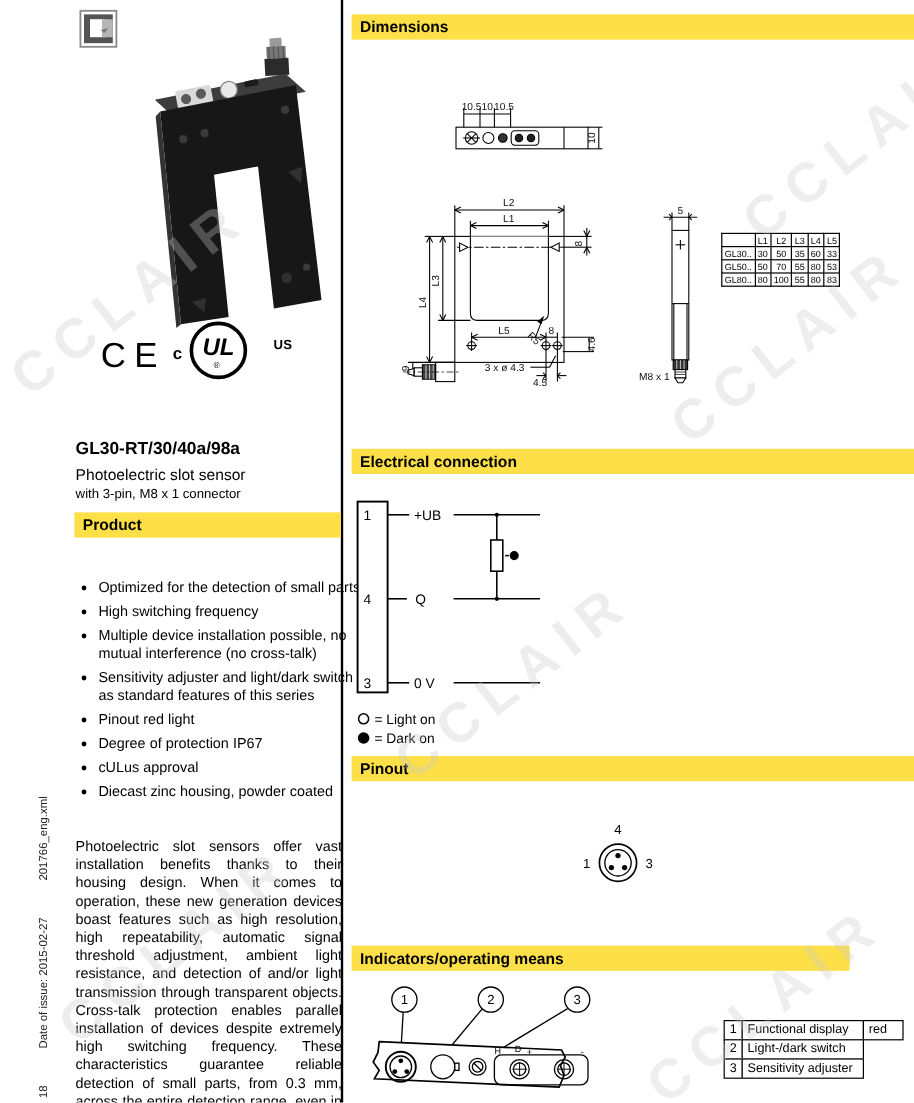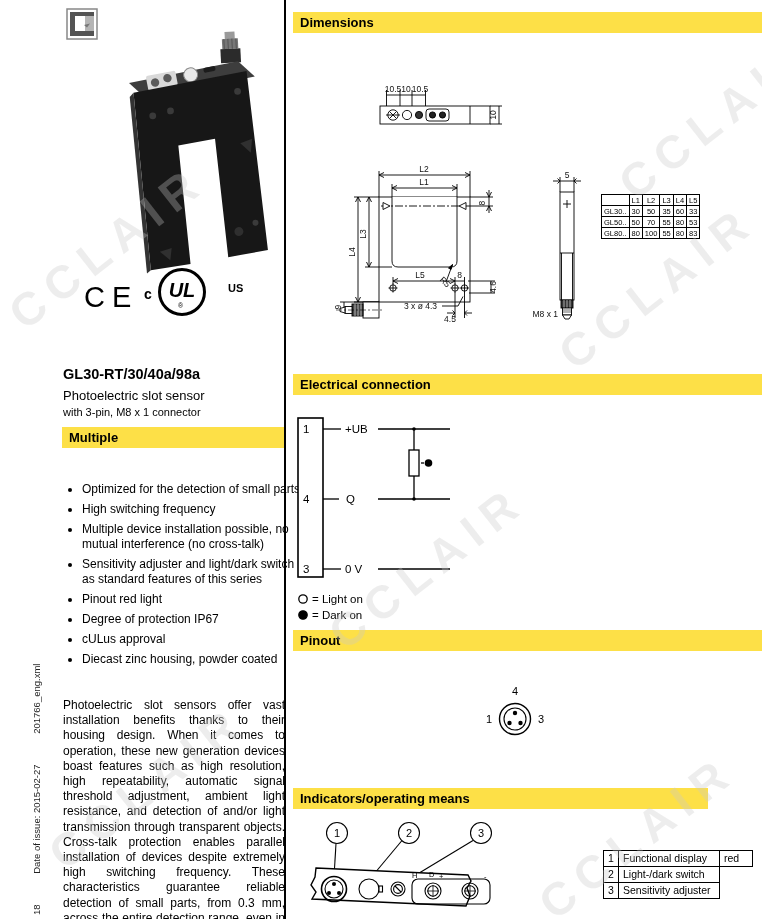--- a/index.html
+++ b/index.html
@@ -123,21 +123,21 @@
     </div>
     <span class="ulreg">®</span>
     <span class="ulus">US</span>
   </div>
 
   <div class="modelname" style="left:63px;top:366px;">GL30-RT/30/40a/98a</div>
   <div class="sub1" style="left:63px;top:388px;">Photoelectric slot sensor</div>
   <div class="sub2" style="left:63px;top:406px;">with 3-pin, M8 x 1 connector</div>
 
   <div class="secbar" style="left:62px;top:427px;width:222px;">
-    <span>Multiple</span>
+    <span>Product</span>
   </div>
   <ul class="features">
     <li>Optimized for the detection of small parts</li>
     <li>High switching frequency</li>
     <li>Multiple device installation possible, no mutual interference (no cross-talk)</li>
     <li>Sensitivity adjuster and light/dark switch as standard features of this series</li>
     <li>Pinout red light</li>
     <li>Degree of protection IP67</li>
     <li>cULus approval</li>
     <li>Diecast zinc housing, powder coated</li>

